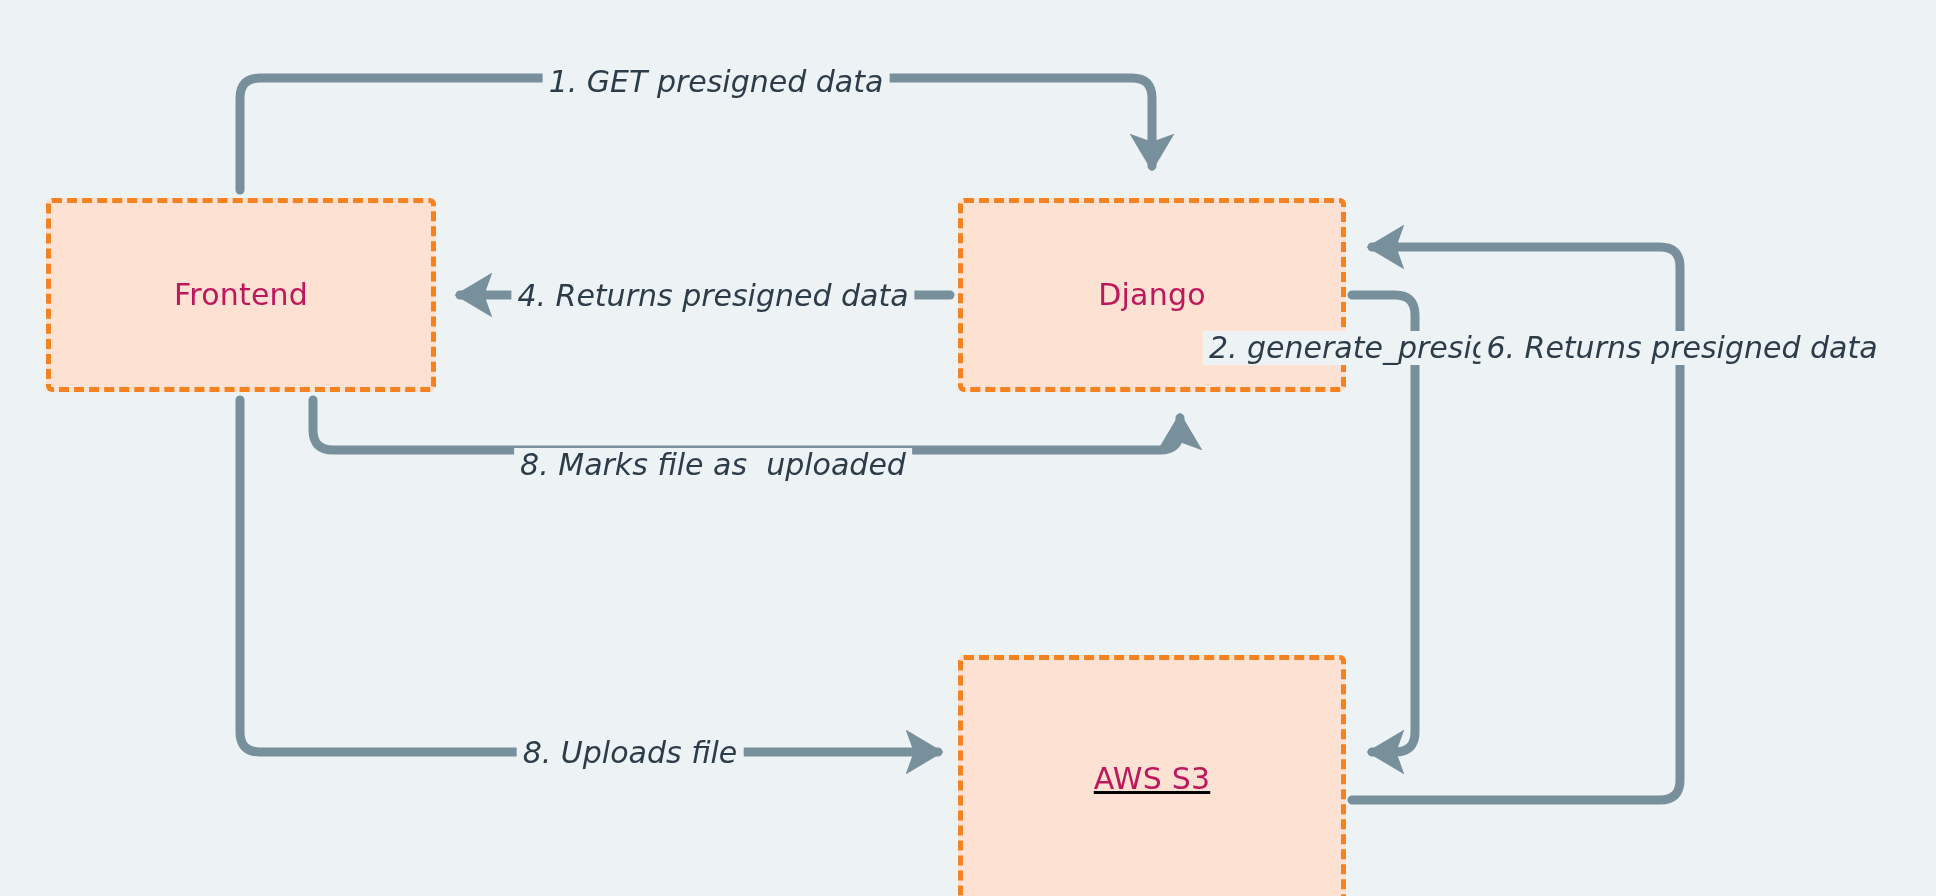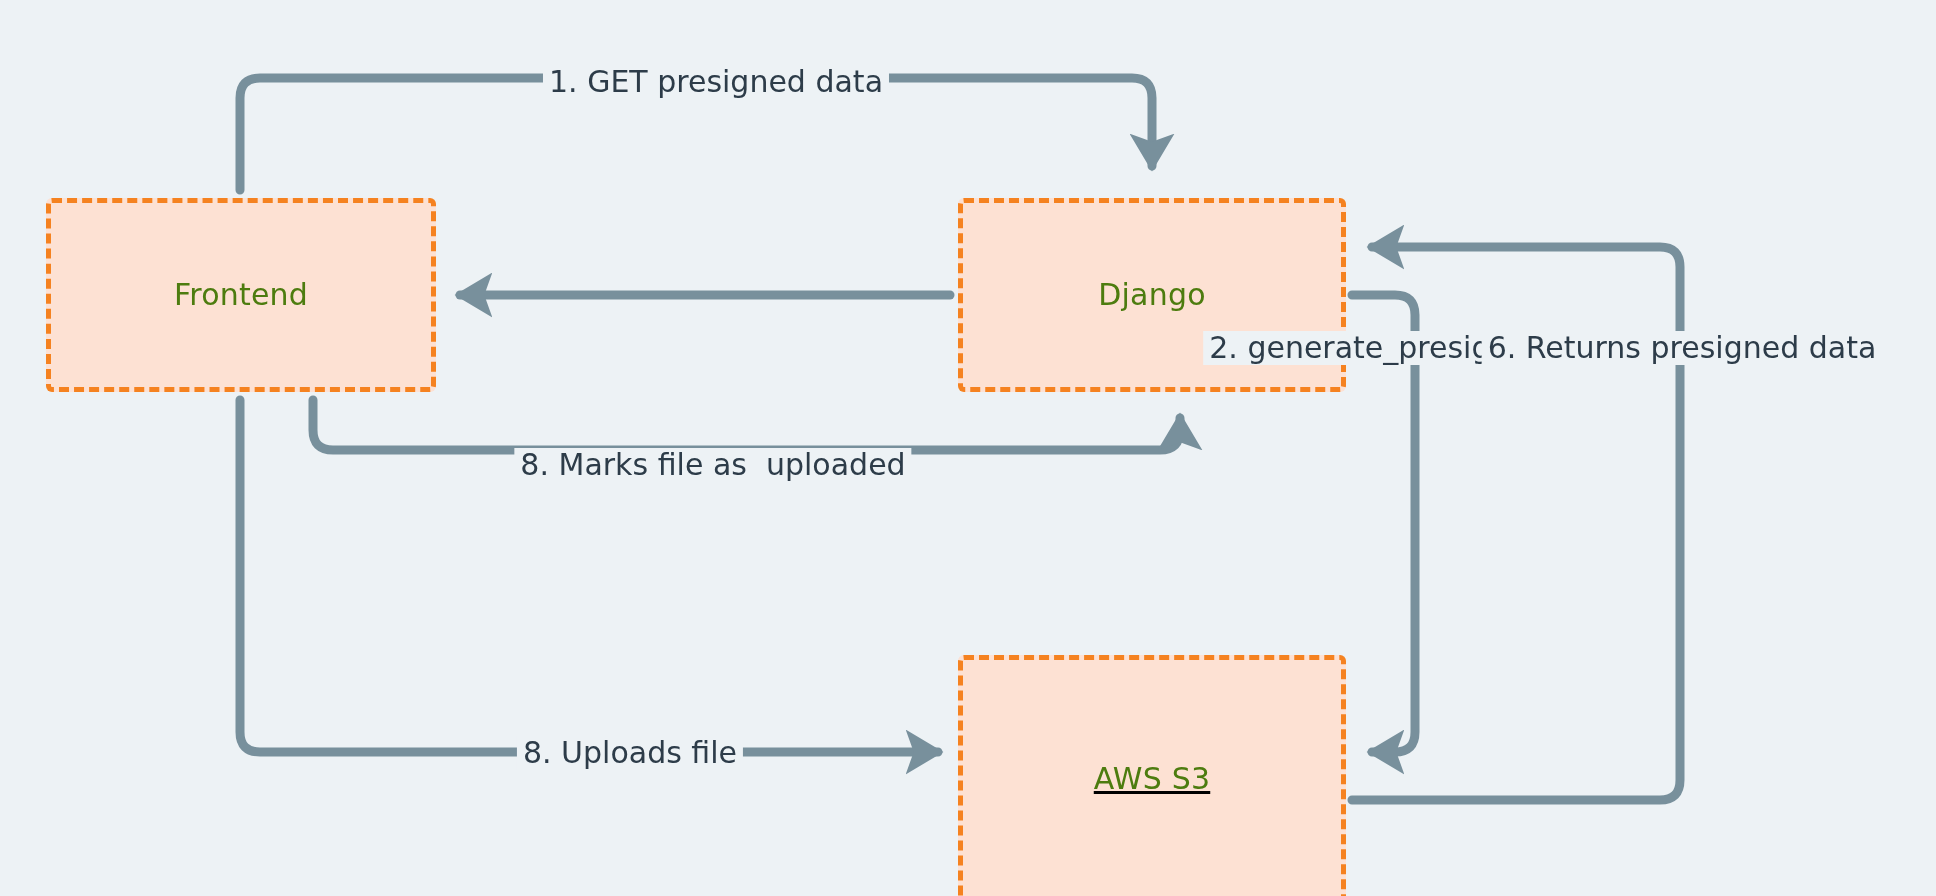--- a/index.html
+++ b/index.html
@@ -32,34 +32,35 @@
     box-sizing: border-box;
     background: #fde1d3;
     border: 5px dashed #f58220;
     border-radius: 6px;
     display: flex;
     align-items: center;
     justify-content: center;
   }
   .node-label {
     font-size: 30px;
-    color: #4d7c0f;
+    color: #be185d;
     letter-spacing: 0.2px;
     line-height: 1;
     white-space: pre;
   }
   .edge-label {
     position: absolute;
     font-size: 30px;
     color: #2d3c49;
     line-height: 1;
     white-space: pre;
     background: #edf2f5;
     padding: 2px 6px;
     transform: translate(-50%, -50%);
+    font-style: italic;
   }
 </style>
 </head>
 <body>
 
 <div id="diagram-root">
 
   <svg id="edge-layer" viewBox="0 0 1936 896" width="1936" height="896" xmlns="http://www.w3.org/2000/svg">
     <defs>
       <marker id="arrowhead" markerWidth="5" markerHeight="5" refX="3.6" refY="2.5" orient="auto" markerUnits="strokeWidth">
@@ -94,18 +95,19 @@
   <div class="node" style="left:958px; top:655px; width:388px; height:247px;text-decoration:underline;">
     <span class="node-label">AWS S3</span>
   </div>
 
   <div class="edge-label" style="left:716px; top:82px;">1. GET presigned data</div>
 
   <div class="edge-label" style="left:1418px; top:348px;">2. generate_presigned_post</div>
 
   <div class="edge-label" style="left:1682px; top:348px;">6. Returns presigned data</div>
 
+  <div class="edge-label" style="left:713px; top:296px;">4. Returns presigned data</div>
 
   <div class="edge-label" style="left:630px; top:753px;">8. Uploads file</div>
 
   <div class="edge-label" style="left:713px; top:465px;">8. Marks file as  uploaded</div>
 
 </div>
 
 </body></html>

